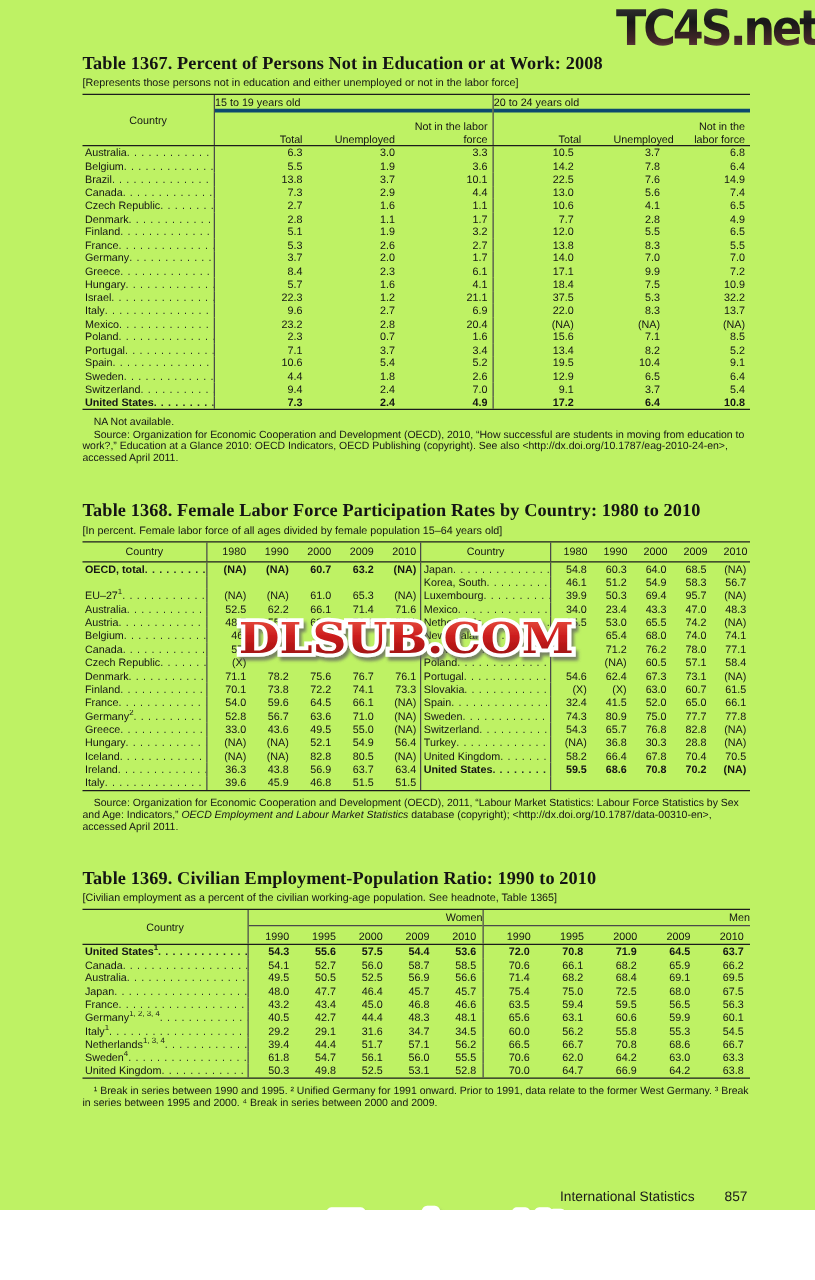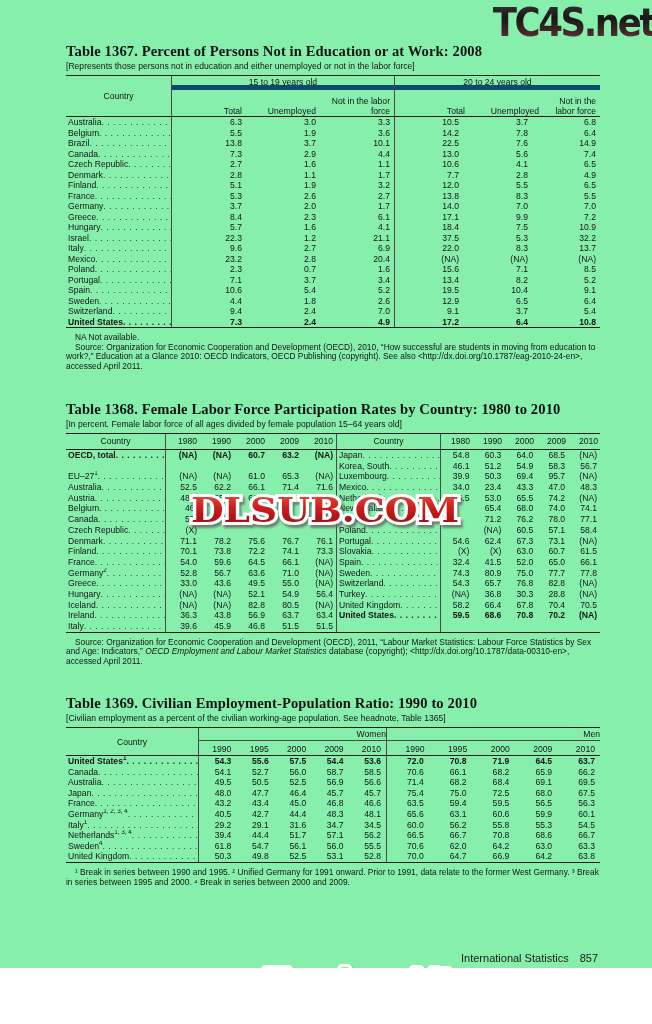--- a/index.html
+++ b/index.html
@@ -1,16 +1,16 @@
 <!DOCTYPE html>
 <html><head>
 <meta charset="utf-8">
 <style>
   html,body{margin:0;padding:0;background:#fff;}
-  .page{position:relative;width:652px;height:968px;background:#86efac;overflow:hidden;
+  .page{position:relative;width:652px;height:968px;background:#bef264;overflow:hidden;
         font-family:"Liberation Sans","DejaVu Sans",sans-serif;color:#141414;}
   
   .sec{position:absolute;left:66px;width:534px;}
   .tbl-title{font-family:"Liberation Serif","DejaVu Serif",serif;font-weight:bold;
              font-size:14.6px;line-height:16px;margin:0 0 2px 0;letter-spacing:.1px;}
   .headnote{font-size:8.6px;line-height:10px;margin:0 0 4px 0;}
   
   .tblbox{border-top:1.6px solid #1c1c1c;border-bottom:1.6px solid #1c1c1c;}
   *{box-sizing:border-box;}
   .row{display:flex;}
@@ -20,21 +20,21 @@
   .dots::after{content:" . . . . . . . . . . . . . . . . . . . . . . . . . . . . . . . . . . .";letter-spacing:.5px;}
   .vc{text-align:right;white-space:nowrap;}
   .row.b{font-weight:bold;}
   sup{font-size:6.3px;vertical-align:super;line-height:0;}
   
   .t67{font-size:8.6px;}
   .t67 .hdr{display:flex;border-bottom:1.4px solid #1c1c1c;}
   .t67 .hcountry{width:106px;border-right:1px solid #4a4a4a;display:flex;align-items:center;justify-content:center;}
   .t67 .hgrp{width:222px;}
   .t67 .hgrp.g2{width:206px;border-left:1px solid #4a4a4a;}
-  .t67 .glab{height:14px;line-height:13px;text-align:center;border-bottom:5px solid #0c4a6e;}
+  .t67 .glab{height:14px;line-height:13px;border-bottom:3px solid #0c4a6e;}
   .t67 .subs{display:flex;height:26px;align-items:flex-end;}
   .t67 .subs span{display:block;text-align:right;padding-right:4px;line-height:9.5px;}
   .t67 .subs span:nth-child(1){width:74px;}
   .t67 .subs span:nth-child(2){width:74px;}
   .t67 .subs span:nth-child(3){flex:1;}
   .t67 .row{height:10.5px;line-height:10.5px;}
   .t67 .cc{width:106px;border-right:1px solid #4a4a4a;}
   .t67 .vc{padding-right:4px;}
   .t67 .vc1,.t67 .vc2,.t67 .vc3{width:74px;}
   .t67 .vc4{width:69px;border-left:1px solid #4a4a4a;}
@@ -76,21 +76,21 @@
   .t69 .cc{width:133px;border-right:1px solid #4a4a4a;}
   .t69 .vc{padding-right:5px;}
   .t69 .vc1,.t69 .vc2,.t69 .vc3,.t69 .vc4,.t69 .vc5{width:37.4px;}
   .t69 .vc6{width:42.8px;border-left:1px solid #4a4a4a;}
   .t69 .vc7,.t69 .vc8,.t69 .vc9,.t69 .vc10{width:42.8px;}
   
   .fnblock{margin-top:5px;}
   .fn{font-size:8.4px;line-height:9.6px;margin:0;text-indent:9px;}
   
   .pageinfo{position:absolute;top:952px;right:54px;font-size:11px;color:#1a1a1a;}
-  .pageinfo .num{margin-left:11px;}
+  .pageinfo .num{margin-left:24px;}
   .credit{position:absolute;top:967px;left:54px;font-size:9.3px;color:#1a1a1a;}
   
   .wm-top{position:absolute;top:0px;right:-2px;z-index:50;
           font-family:"DejaVu Sans","Liberation Sans",sans-serif;font-weight:bold;
           font-size:37px;letter-spacing:-2.5px;line-height:44px;
           transform:scaleY(1.06) scaleX(.96);transform-origin:right top;
           background:linear-gradient(180deg,#3c3c3c 0%,#181818 38%,#46282a 72%,#9d7a74 100%);
           -webkit-background-clip:text;background-clip:text;color:transparent;}
   .wm-mid{position:absolute;left:182px;top:484px;z-index:60;}
   .wm-bot{position:absolute;left:258px;top:958px;z-index:60;}

